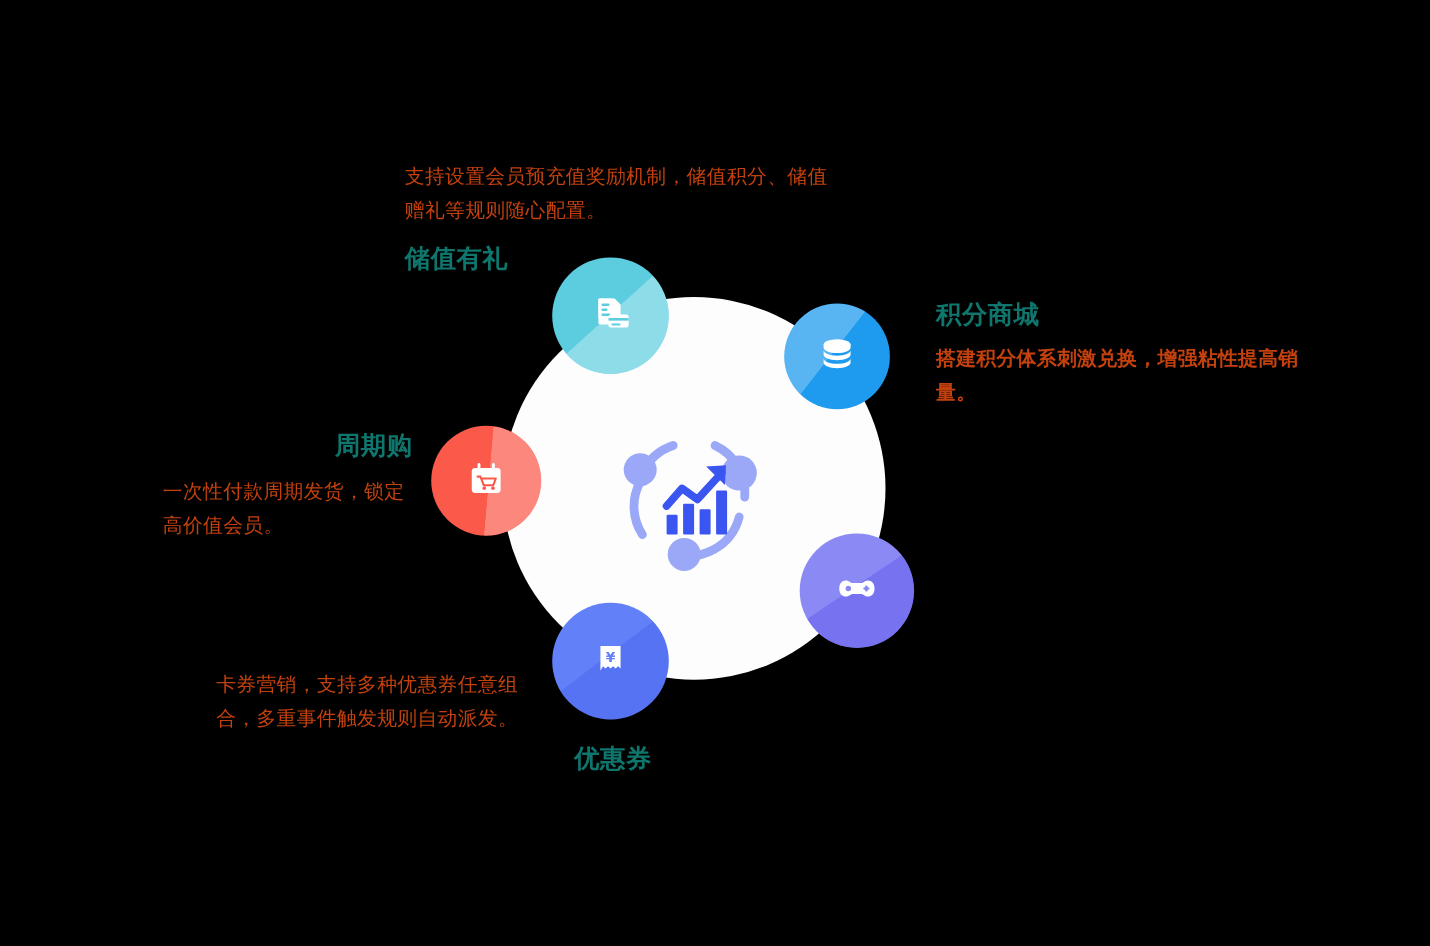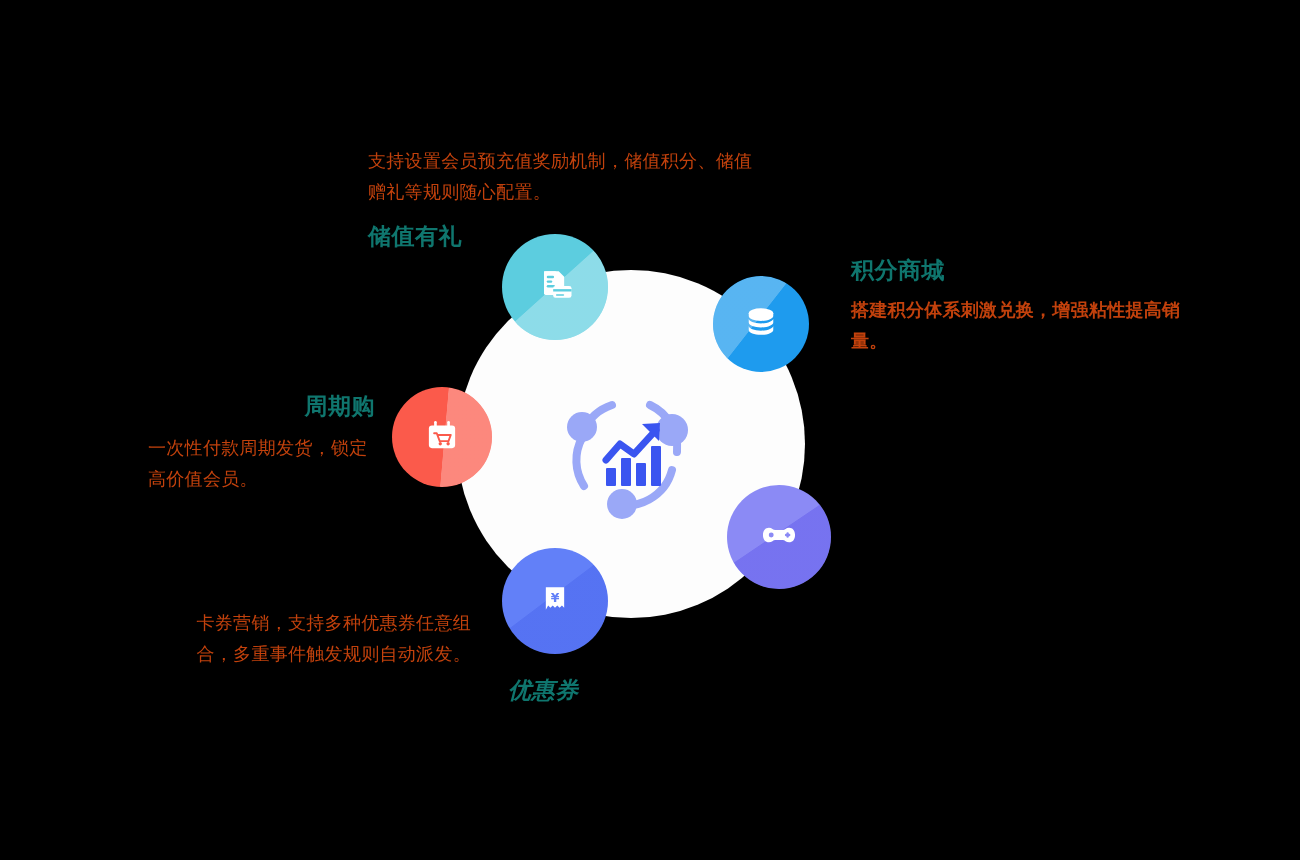--- a/index.html
+++ b/index.html
@@ -70,35 +70,35 @@
     font-size:18px; color:#c2410c; line-height:1.72;
     letter-spacing:.3px; font-weight:normal;
   }
 
   
   .b-storage{ left:368px; top:146px; width:400px; }
   .b-storage .desc{ width:392px; }
   .b-storage .title{ margin-top:16px; }
 
   
-  .b-points{ left:851px; top:258px; width:330px; }
+  .b-points{ left:851px; top:275px; width:330px; }
   .b-points .desc{ margin-top:12px;font-weight:bold; }
 
   
   .b-cycle{ left:120px; top:394px; width:255px; }
   .b-cycle .title{ text-align:right; }
   .b-cycle .desc{ margin-top:14px; text-align:left;margin-left:28px; }
 
   
   .b-game{ left:851px; top:533px; width:330px; }
   .b-game .desc{ margin-top:12px; }
 
   
   .b-coupon-desc{ left:186px; top:608px; width:285px; text-align:right; }
-  .b-coupon-title{ left:508px; top:678px;font-style:italic; }
+  .b-coupon-title{ left:522px; top:678px; }
 </style>
 </head>
 <body>
 
 <div class="stage">
 
   <div class="hub"></div>
 
   <div class="hub-icon">
     <svg viewBox="0 0 142 130" width="142" height="130" aria-hidden="true">

